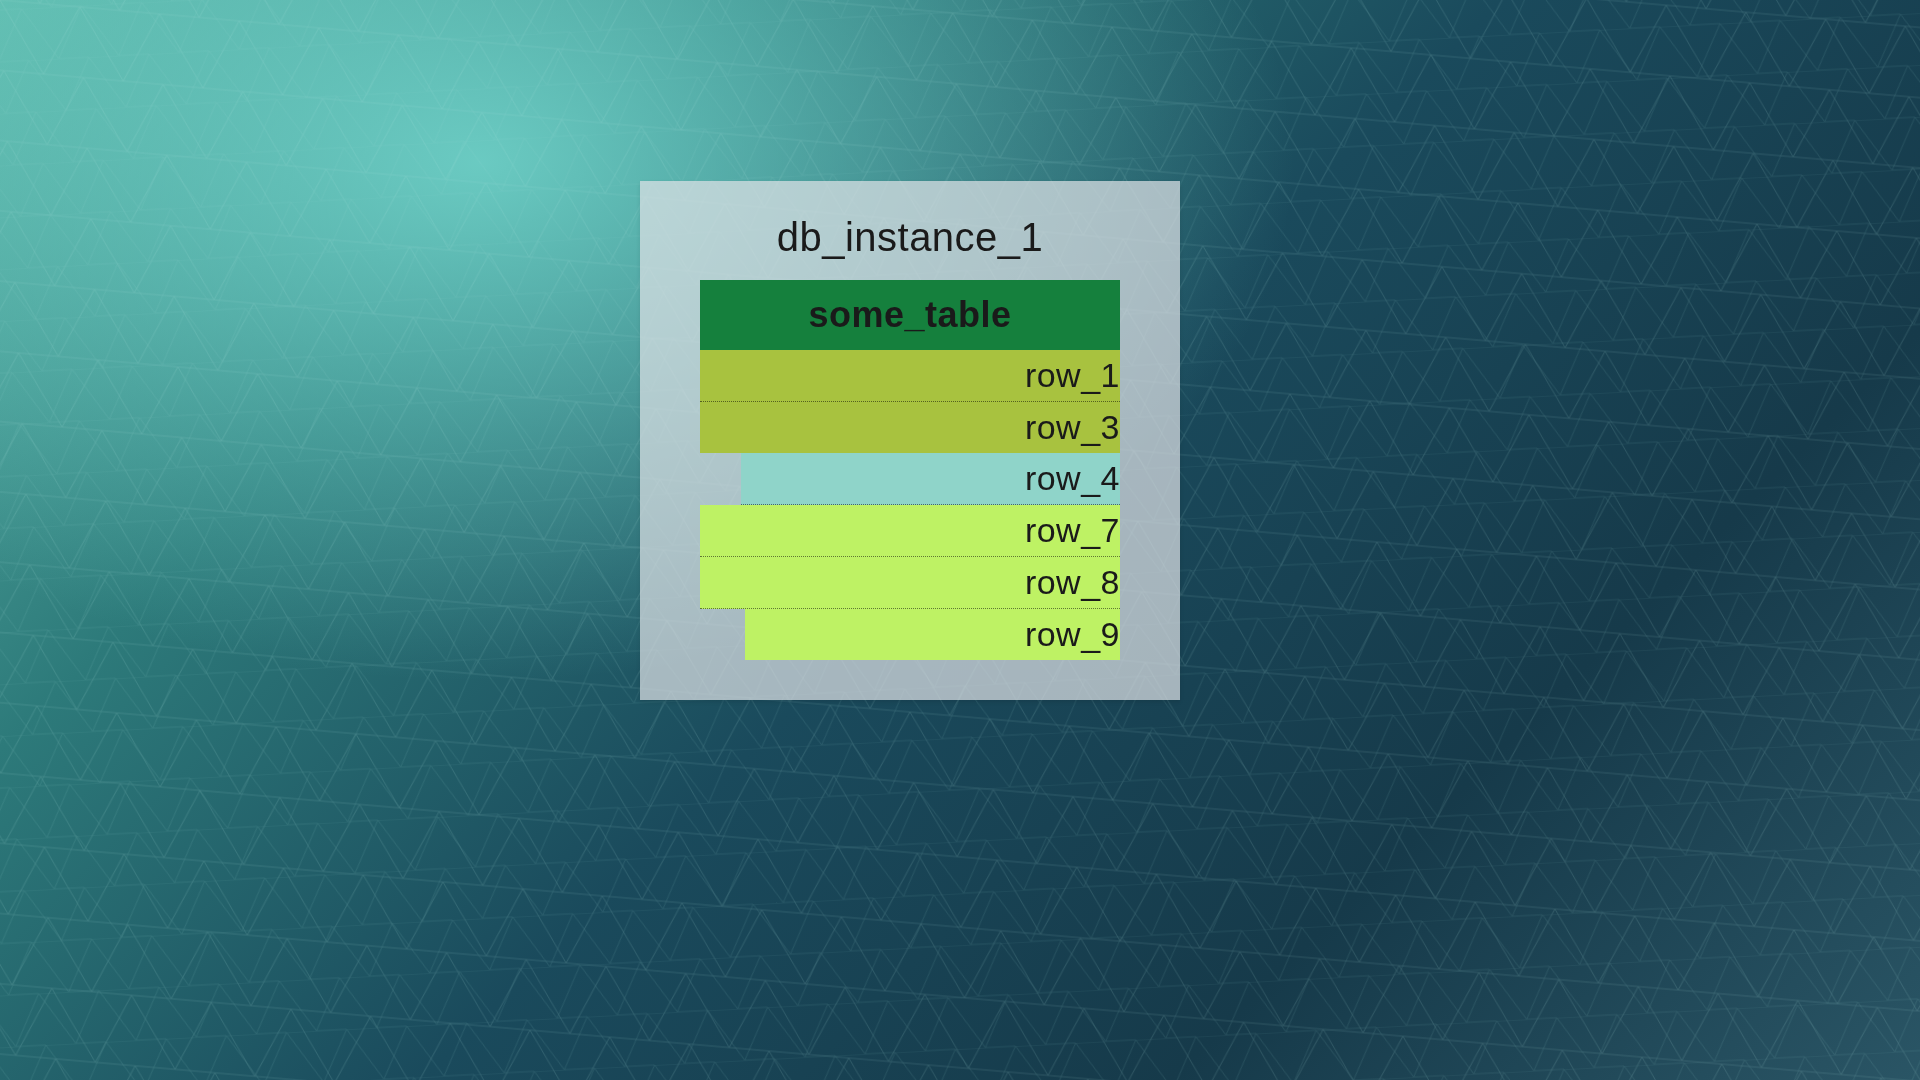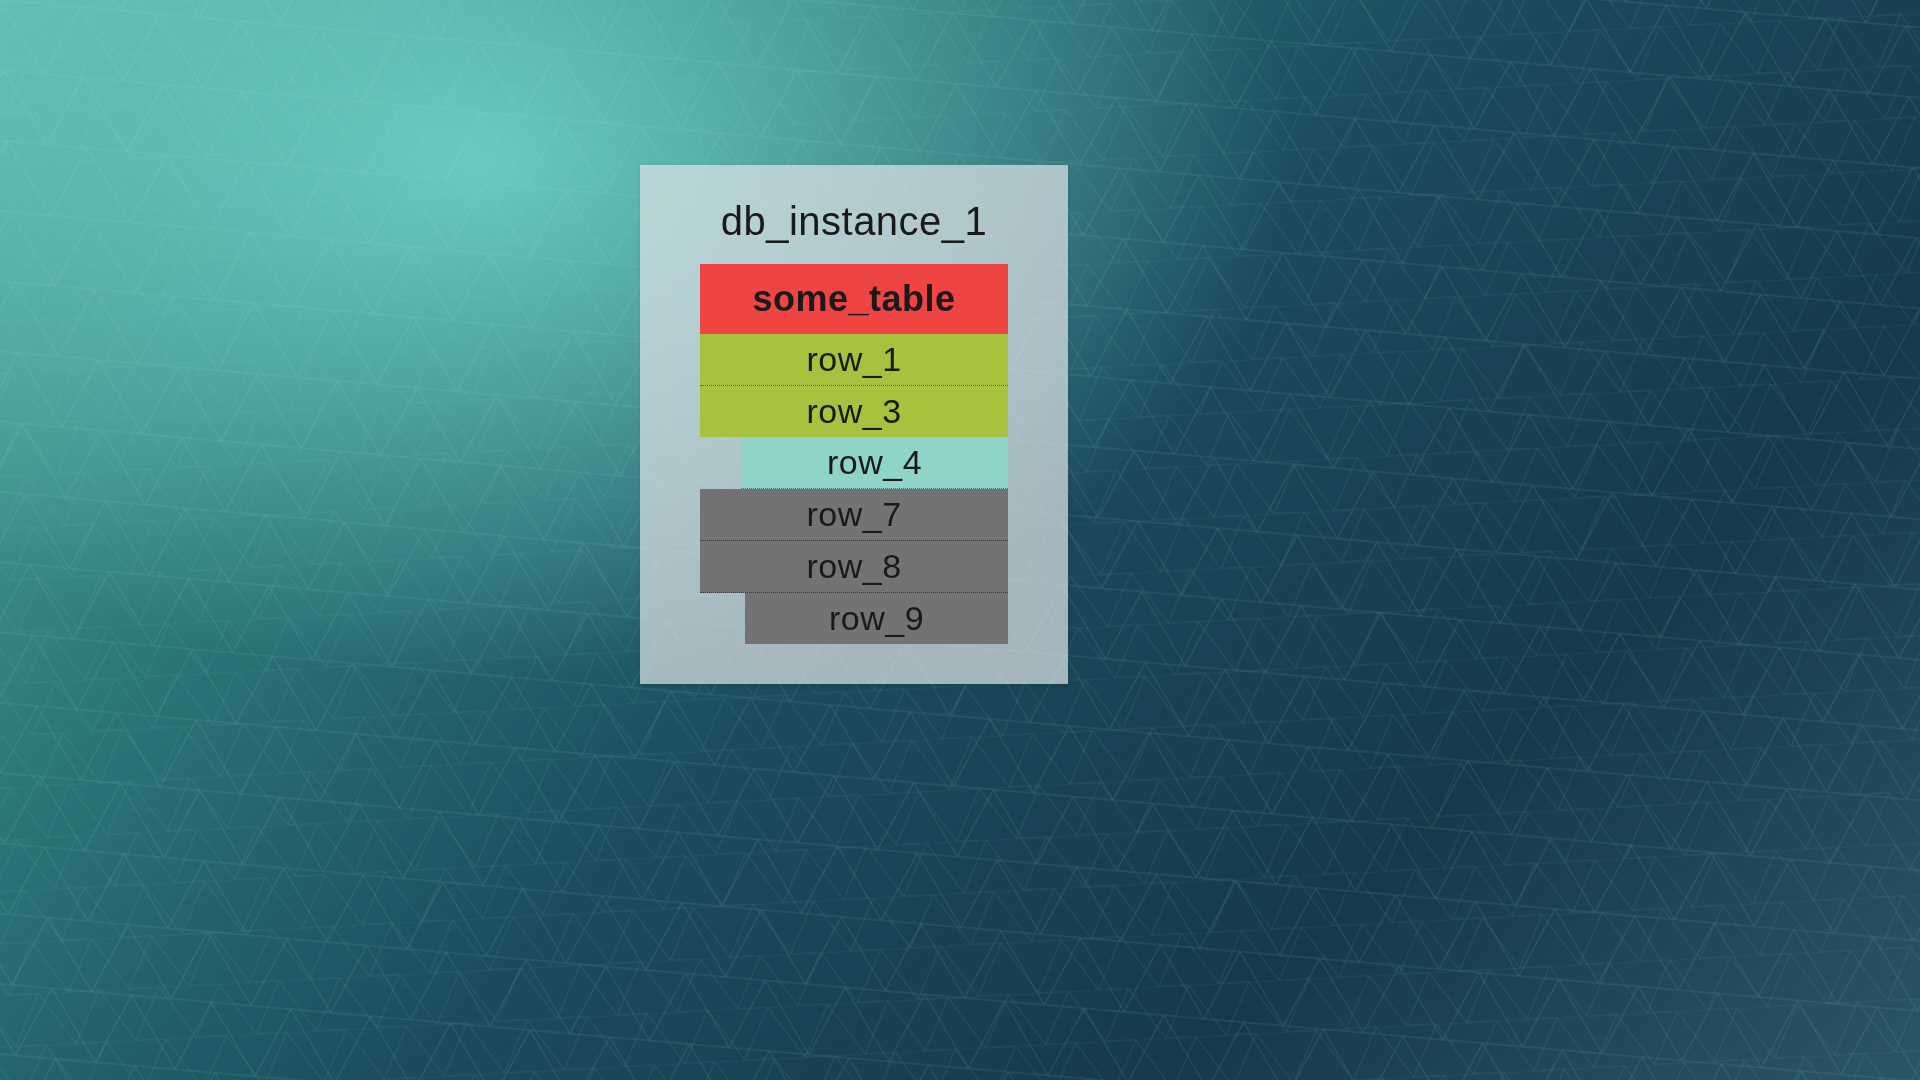--- a/index.html
+++ b/index.html
@@ -25,63 +25,63 @@
   .mesh {
     position: absolute;
     inset: 0;
     pointer-events: none;
     opacity: 0.25;
   }
   
   .db-card {
     position: absolute;
     left: 640px;
-    top: 165px;
-    width: 428px;
+    top: 181px;
+    width: 540px;
     background: rgba(220, 225, 228, 0.72);
     padding: 20px 60px 40px 60px;
     box-shadow: 0 2px 4px rgba(0,0,0,0.1);
   }
   
   .db-title {
     text-align: center;
     font-size: 40px;
     font-weight: 400;
     color: #1a1a1a;
     padding: 14px 0 20px 0;
     letter-spacing: 0.5px;
   }
   
   .table-container {
     width: 100%;
   }
   
   .table-header {
-    background: #ef4444;
+    background: #15803d;
     text-align: center;
     font-size: 36px;
     font-weight: 800;
     color: #1a1a1a;
     padding: 14px 0;
     letter-spacing: 0.5px;
   }
   
   .row {
-    text-align: center;
+    text-align: right;
     font-size: 34px;
     font-weight: 400;
     color: #1a1a1a;
     padding: 6px 0;
     border-bottom: 1px dotted rgba(0,0,0,0.5);
     letter-spacing: 0.5px;
   }
   
   .group-1 { background: #a8c23f; }
   .group-2 { background: #8fd4c9; margin-left: 41px; }
-  .group-3 { background: #737373; }
+  .group-3 { background: #bef264; }
   
   .row.last-in-group { border-bottom: none; }
   .row.last-row { border-bottom: none; margin-left: 45px; }
 </style>
 </head>
 <body>
 
 <svg class="mesh" viewBox="0 0 1920 1080" preserveAspectRatio="none">
   <defs>
     <pattern id="tri" width="80" height="70" patternUnits="userSpaceOnUse" patternTransform="rotate(5) skewX(8)">

